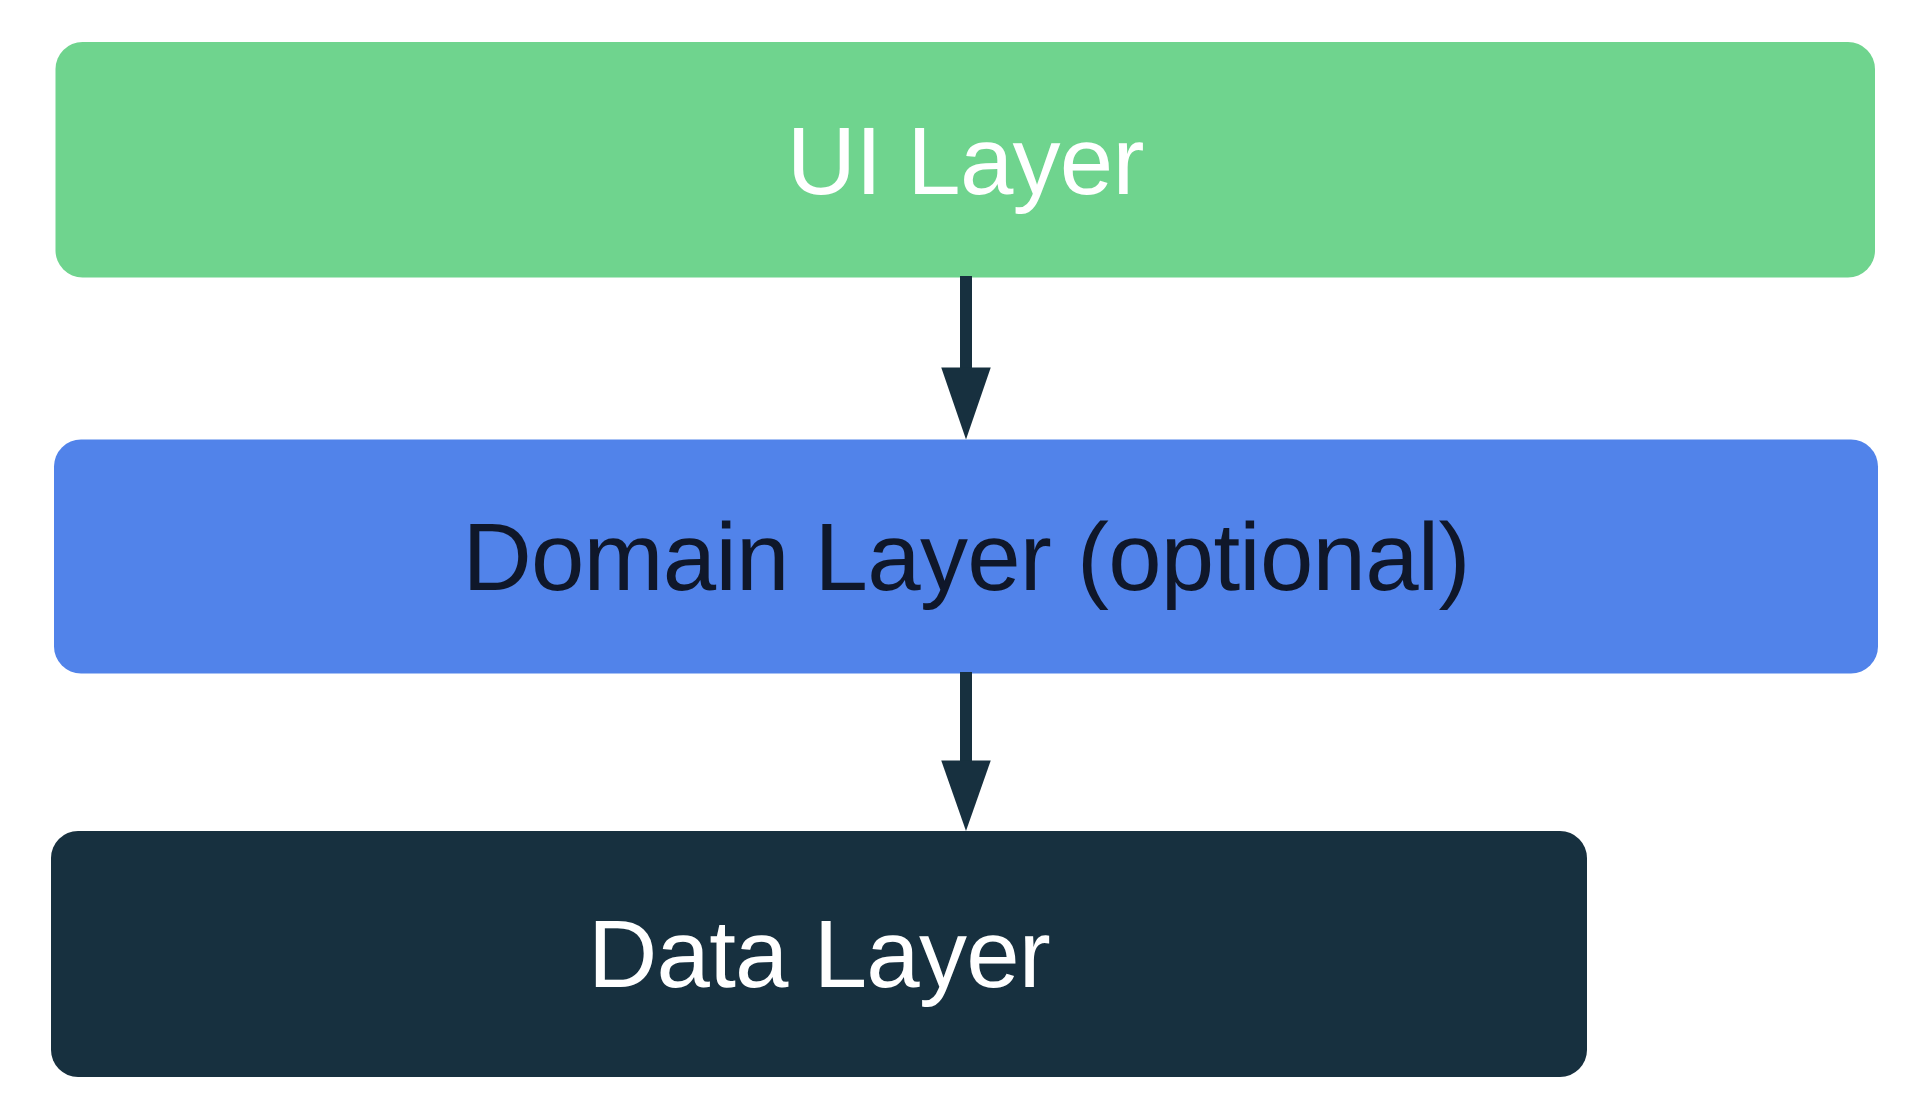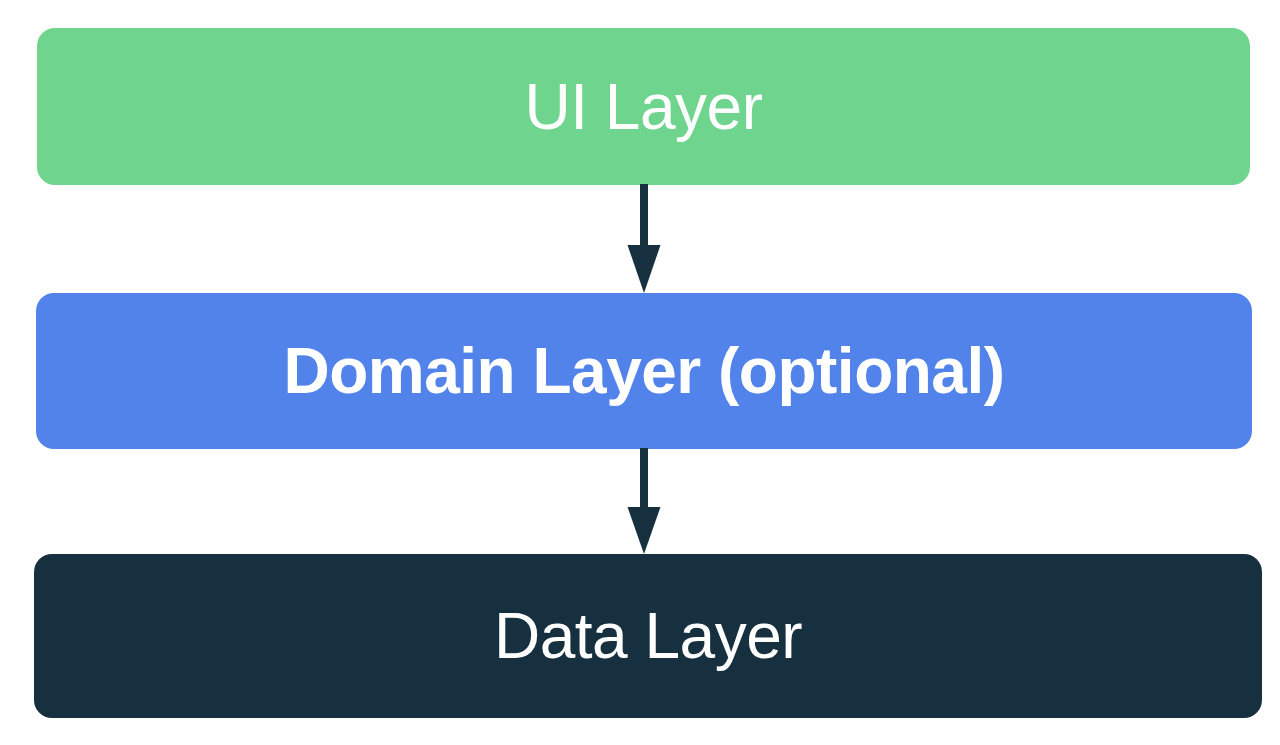--- a/index.html
+++ b/index.html
@@ -57,21 +57,21 @@
     top: 293px;
     width: 1216px;
     height: 156px;
     background: #5183EA;
   }
 
   
   #box-data-layer {
     left: 34px;
     top: 554px;
-    width: 1228px;
+    width: 1024px;
     height: 164px;
     background: #17303F;
     align-items: center;
   }
 
   
   .connector-arrow {
     position: absolute;
     overflow: visible;
   }
@@ -98,21 +98,21 @@
   <div class="layer-box" id="box-ui-layer" style="background: rgb(111, 212, 142);">
     <span class="layer-label" style="color: rgb(255, 255, 255);">UI Layer</span>
   </div>
 
   <svg class="connector-arrow" id="arrow-ui-to-domain" viewBox="0 0 40 110" xmlns="http://www.w3.org/2000/svg">
     <rect x="16" y="0" width="8" height="64" fill="#17303F"></rect>
     <polygon points="3.5,61 36.5,61 20,109" fill="#17303F"></polygon>
   </svg>
 
   <div class="layer-box" id="box-domain-layer" style="background: rgb(81, 131, 234);">
-    <span class="layer-label" style="color: #ffffff; font-weight: bold;">Domain Layer (optional)</span>
+    <span class="layer-label" style="color: #0f172a;">Domain Layer (optional)</span>
   </div>
 
   <svg class="connector-arrow" id="arrow-domain-to-data" viewBox="0 0 40 107" xmlns="http://www.w3.org/2000/svg">
     <rect x="16" y="0" width="8" height="62" fill="#17303F"></rect>
     <polygon points="3.5,59 36.5,59 20,106" fill="#17303F"></polygon>
   </svg>
 
   <div class="layer-box" id="box-data-layer" style="background: rgb(23, 48, 63);">
     <span class="layer-label" style="color: rgb(255, 255, 255);">Data Layer</span>
   </div>

